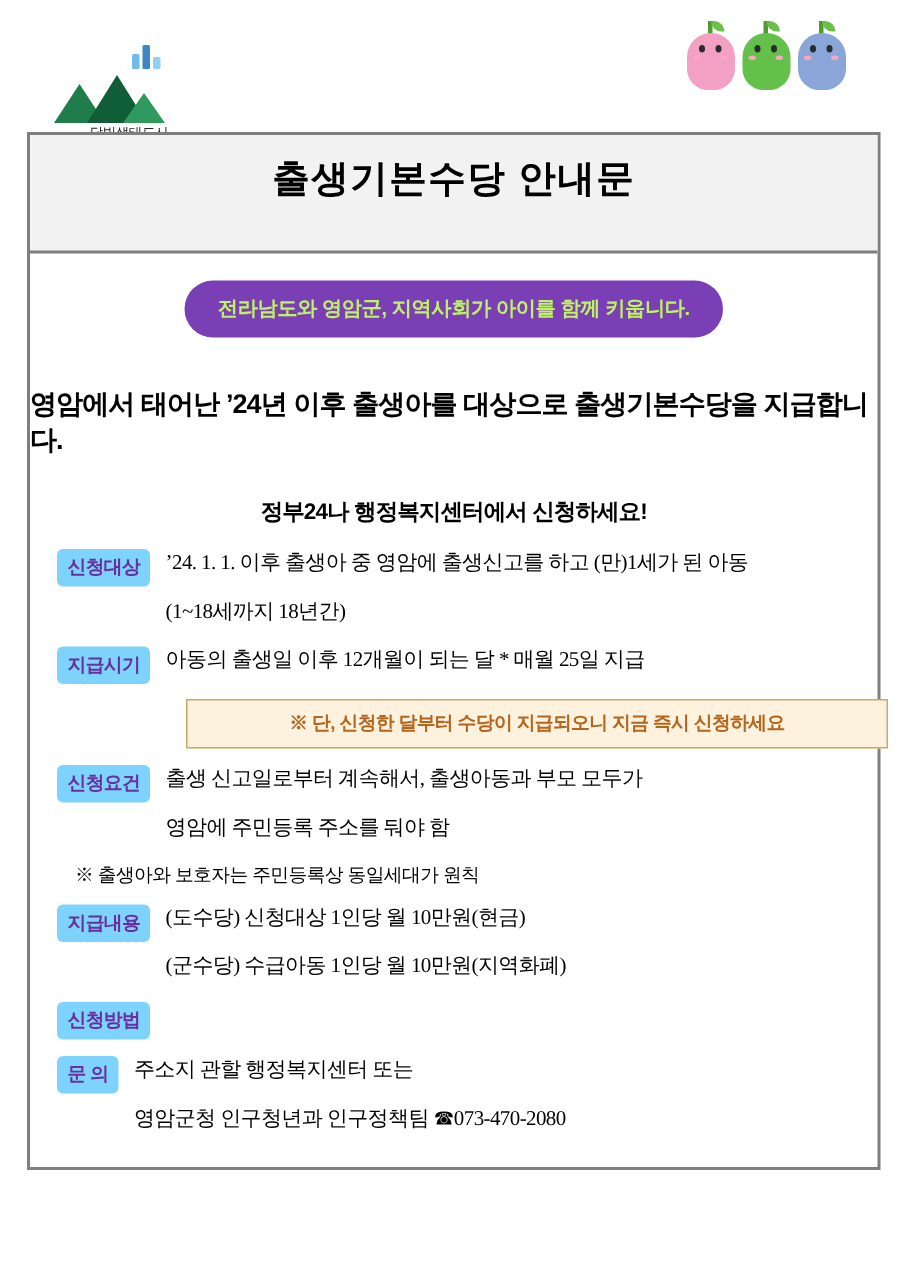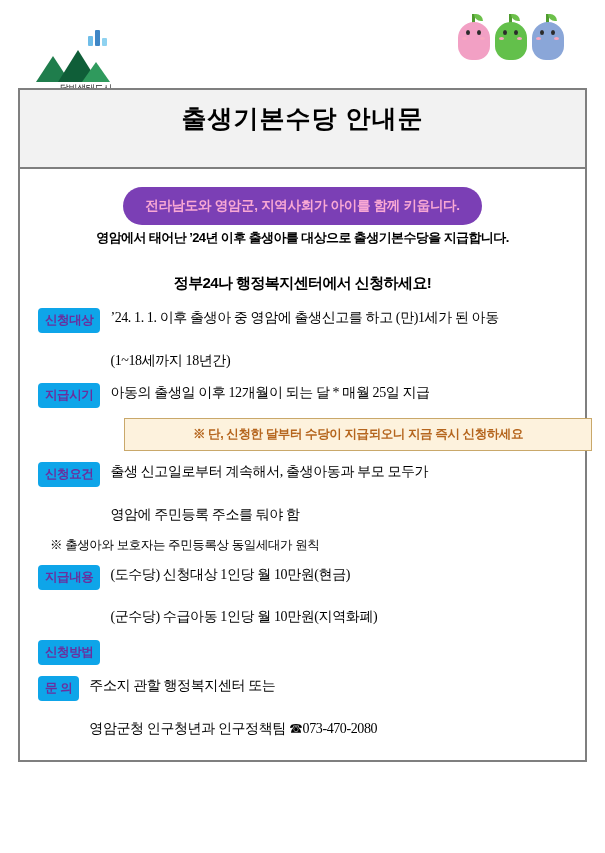--- a/index.html
+++ b/index.html
@@ -159,33 +159,32 @@
     letter-spacing: 1px;
   }
 
   .pill-row {
     text-align: center;
     margin-top: 18px;
   }
   .pill {
     display: inline-block;
     background: #7b3fb5;
-    color: #f9a8d4;
+    color: #bef264;
     font-size: 13.5px;
     font-weight: bold;
     padding: 10px 22px;
     border-radius: 20px;
     letter-spacing: -0.3px;
   }
 
   .lead1 {
-    text-align: center;
-    font-size: 13px;
-    font-weight: bold;
-    margin-top: 4px;
+    font-size: 18px;
+    font-weight: bold;
+    margin-top: 32px;
     letter-spacing: -0.6px;
   }
   .lead2 {
     text-align: center;
     font-size: 15px;
     font-weight: bold;
     margin-top: 27px;
     letter-spacing: -0.6px;
   }
 
@@ -194,39 +193,39 @@
     margin-top: 14px;
     padding: 0 14px 0 18px;
   }
   .row {
     display: flex;
     align-items: flex-start;
     margin-bottom: 10px;
   }
   .tag {
     flex: 0 0 auto;
-    background: #0ea5e9;
+    background: #7dd3fc;
     color: #6a2f9e;
     font-size: 12.5px;
     font-weight: bold;
     padding: 4px 7px;
     border-radius: 4px;
     white-space: nowrap;
     letter-spacing: -0.4px;
     margin-top: 1px;
   }
   .row-body {
     margin-left: 10px;
     font-size: 14px;
     letter-spacing: -0.4px;
     line-height: 1.62;
     flex: 1 1 auto;
     font-family: Liberation Serif, serif;
   }
-  .row-body .line2 { margin-top: 20px; }
+  .row-body .line2 { margin-top: 10px; }
 
   .note-box {
     margin: 6px 0 10px 86px;
     background: #fdf2dd;
     border: 1px solid #c9a86a;
     color: #b5651d;
     font-size: 12.5px;
     font-weight: bold;
     text-align: center;
     padding: 7px 6px;

